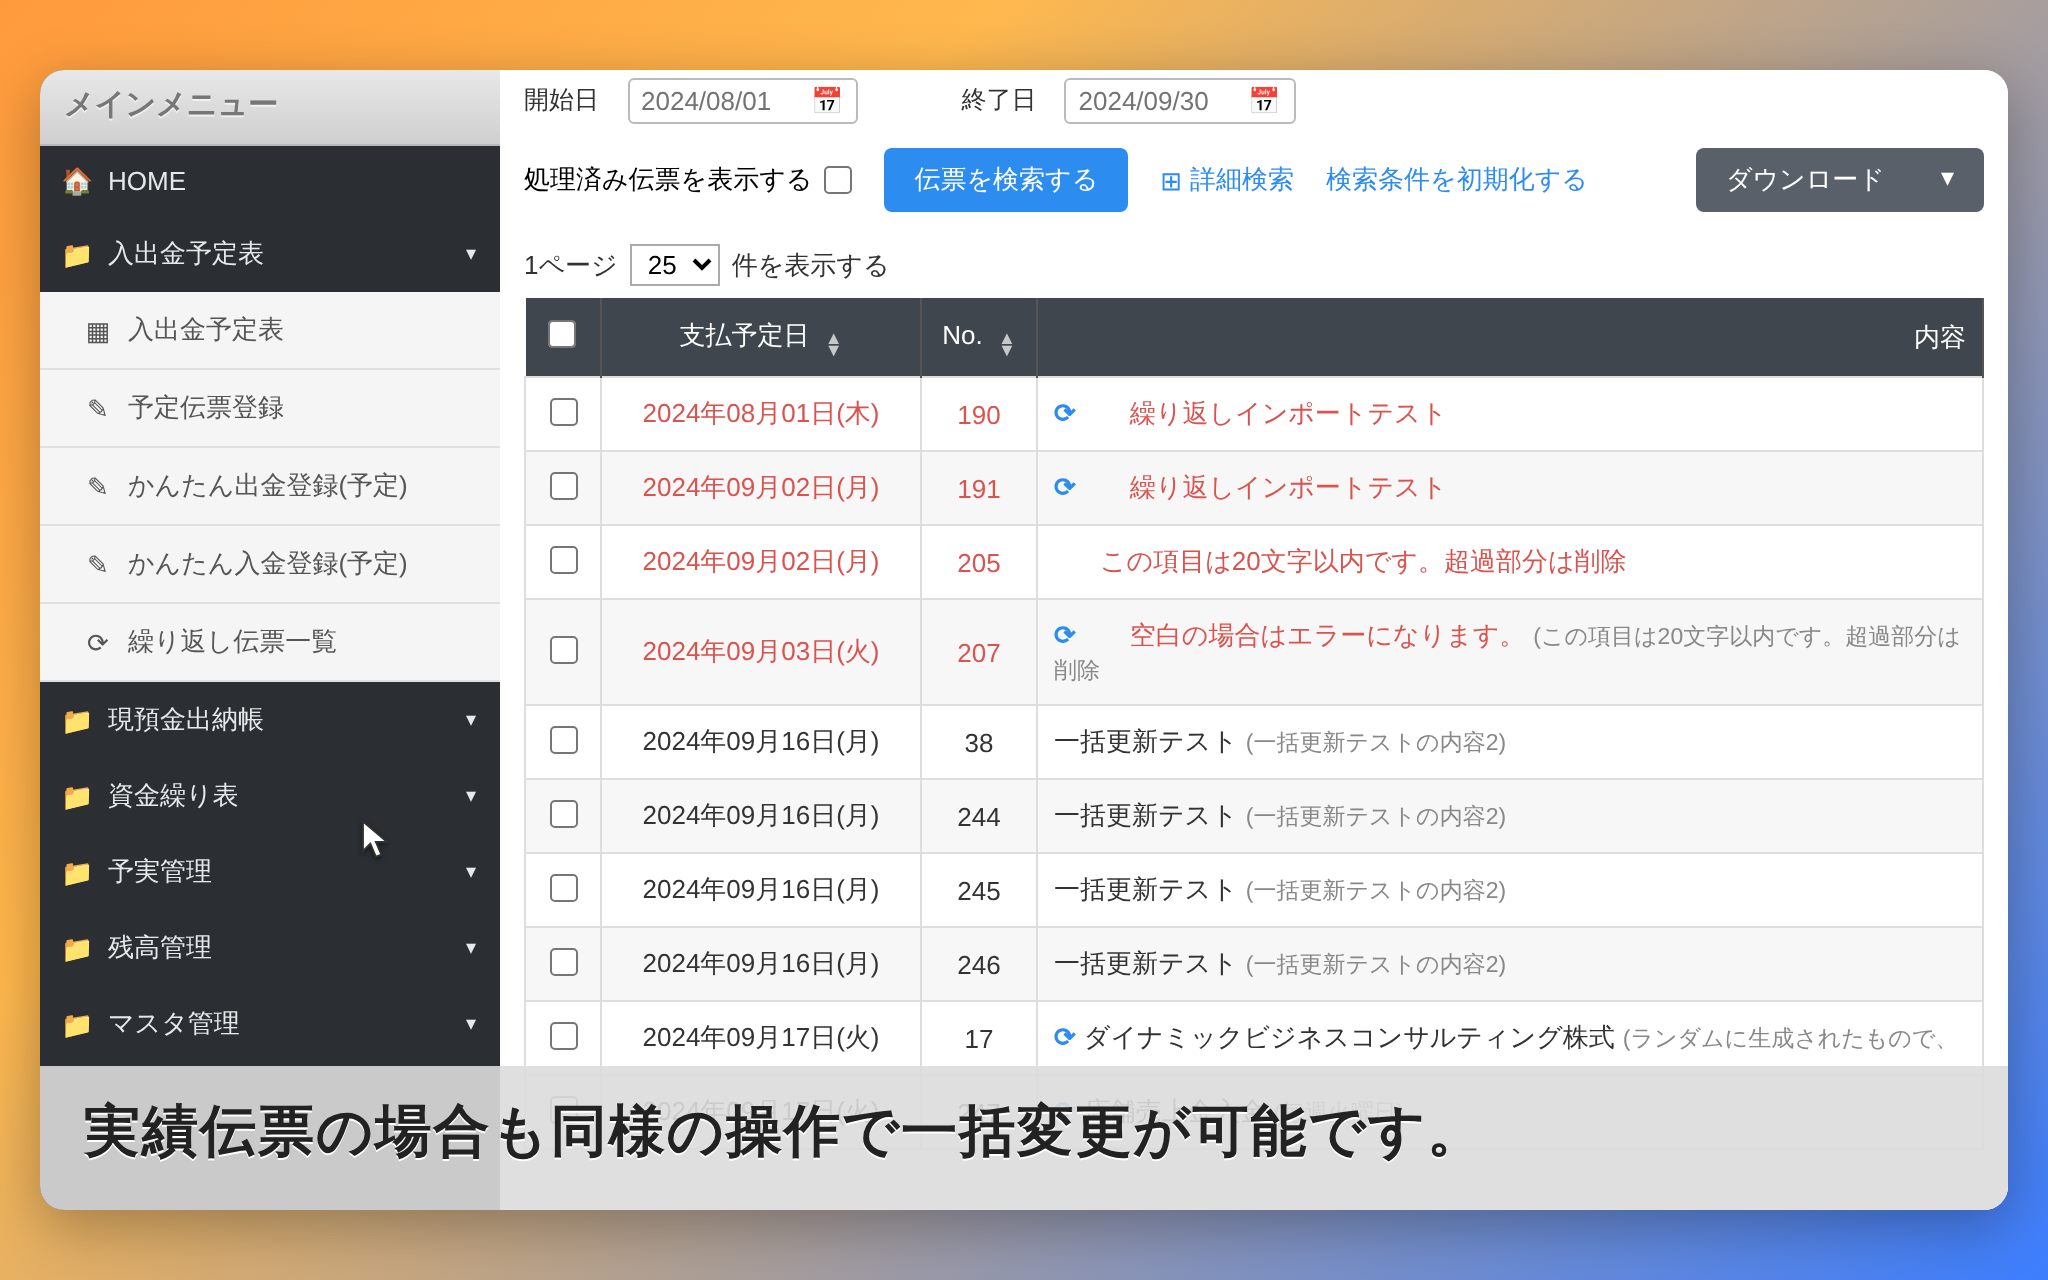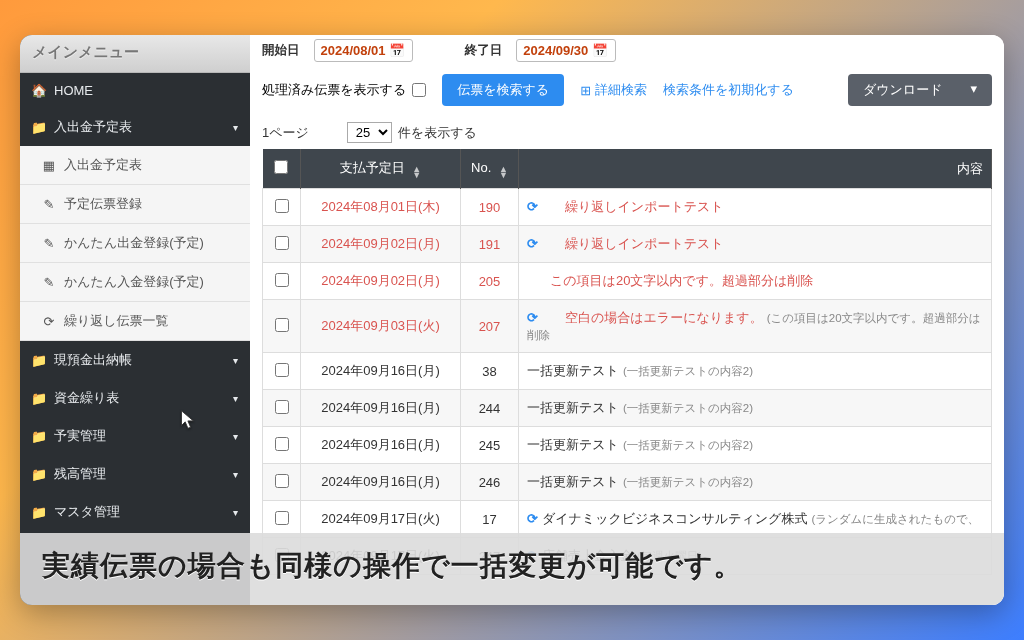--- a/index.html
+++ b/index.html
@@ -30,36 +30,36 @@
   }
   .sidebar-item { color: #e6e9ec; }
   .sidebar-sub {
     background: #f5f5f5; color: #555; padding-left: 22px;
     border-bottom: 1px solid #e0e0e0;
   }
   .caret { margin-left: auto; font-size: 10px; }
   .icon { width: 14px; display:inline-flex; justify-content:center; }
 
   .main { flex:1; background:#fff; padding: 0 12px 12px 12px; overflow:hidden; display:flex; flex-direction:column; }
-  .filter-row { display:flex; align-items:center; gap:14px; padding:4px 0 8px; font-size:13px; color:#444;font-weight:bold; }
+  .filter-row { display:flex; align-items:center; gap:14px; padding:4px 0 8px; font-size:13px; color:#444; }
   .date-label { font-size:12.5px; color:#333; }
   .date-input {
-    border:1px solid #bbb; padding:3px 6px; font-size:13px; color:#c2410c; background:#fff;
-    display:inline-flex; align-items:center; gap:4px; border-radius:3px;
+    border:1px solid #bbb; padding:3px 6px; font-size:13px; color:#737373; background:#fff;
+    display:inline-flex; align-items:center; gap:20px; border-radius:3px;
   }
   .btn {
     padding:6px 14px; border-radius:4px; font-size:13px; cursor:pointer; border:1px solid transparent;
     display:inline-flex; align-items:flex-start; gap:6px;
   }
   .btn-primary { background:#2d8cf0; color:#fff; }
   .btn-dark { background:#5a6069; color:#fff;gap:28px; }
   .link { color:#2d8cf0; font-size:13px; cursor:pointer; display:inline-flex; align-items:center; gap:4px; }
   .filter-row2 { display:flex; align-items:center; gap:16px; padding:4px 0 10px; font-size:13px; }
   .paging { font-size:13px; color:#333; padding:6px 0; display:flex; align-items:center; gap:6px;}
-  .select { border:1px solid #aaa; padding:1px 4px; font-size:13px; background:#fff;margin-left:32px;}
+  .select { border:1px solid #aaa; padding:1px 4px; font-size:13px; background:#fff;}
 
   table { width:100%; border-collapse: collapse; font-size:13px; }
   thead th {
     background:#3f464d; color:#fff; font-weight:normal; padding:10px 8px;
     border-right:1px solid #555; position:relative; text-align:right;
   }
   thead th .sort { font-size:9px; opacity:.7; margin-left:4px; display:inline-flex; flex-direction:column; line-height:6px;}
   tbody td {
     border:1px solid #ddd; padding:9px 8px; color:#333; vertical-align:middle;
   }

